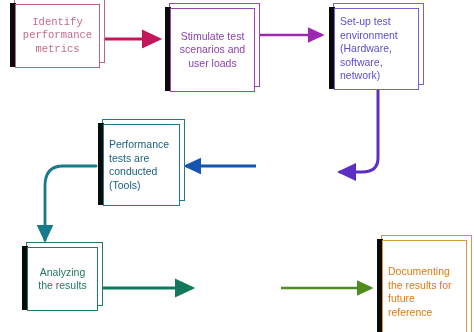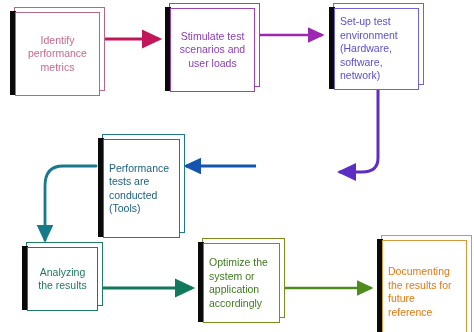--- a/index.html
+++ b/index.html
@@ -115,21 +115,21 @@
 
     <path d="M 256,166 L 186,166" stroke="#1555b0" stroke-width="2.8" fill="none" marker-end="url(#ah-blue)"></path>
 
     <path d="M 96,166 L 63,166 Q 45,166 45,186 L 45,240" stroke="#167a8c" stroke-width="2.8" fill="none" stroke-linecap="round" marker-end="url(#ah-teal)"></path>
 
     <path d="M 97,288 L 192,288" stroke="#12795c" stroke-width="3.2" fill="none" marker-end="url(#ah-green)"></path>
 
     <path d="M 281,288 L 371,288" stroke="#4e8c1e" stroke-width="2.6" fill="none" marker-end="url(#ah-olive)"></path>
   </svg>
 
-  <div class="node center" id="n0" style="left: 8px; top: 12px; width: 92px; height: 84px; --edge: #b5688a; --ink: #c46a8e;">
+  <div class="node center" id="n0" style="left: 8px; top: 4px; width: 92px; height: 64px; font-family: Liberation Mono, monospace; --edge: #b5688a; --ink: #c46a8e;">
     <div class="sheet-back"></div>
     <div class="spine"></div>
     <div class="sheet-front">
       <div class="label">Identify performance metrics</div>
     </div>
   </div>
 
   <div class="node center" id="n1" style="left: 163px; top: 8px; width: 92px; height: 84px; --edge: #9a46b0; --ink: #8a3fb0;">
     <div class="sheet-back"></div>
     <div class="spine"></div>
@@ -139,44 +139,37 @@
   </div>
 
   <div class="node leftal" id="n2" style="left: 327px; top: 8px; width: 92px; height: 82px; --edge: #6f63d6; --ink: #5b4fd0;">
     <div class="sheet-back"></div>
     <div class="spine"></div>
     <div class="sheet-front">
       <div class="label">Set-up test environment (Hardware, software, network)</div>
     </div>
   </div>
 
-  <div class="node leftal" id="n3" style="left: 96px; top: 139px; width: 84px; height: 99px; --edge: #1e7a8c; --ink: #1b5f80;">
+  <div class="node leftal" id="n3" style="left: 96px; top: 124px; width: 84px; height: 82px; --edge: #1e7a8c; --ink: #1b5f80;">
     <div class="sheet-back"></div>
     <div class="spine"></div>
     <div class="sheet-front">
       <div class="label">Performance tests are conducted (Tools)</div>
     </div>
   </div>
 
 
   <div class="node center" id="n5" style="left: 20px; top: 247px; width: 78px; height: 64px; --edge: #1f7a63; --ink: #1f7a63;">
     <div class="sheet-back"></div>
     <div class="spine"></div>
     <div class="sheet-front">
       <div class="label">Analyzing the results</div>
     </div>
   </div>
 
-  <div class="node leftal" id="n6" style="left: 196px; top: 243px; width: 84px; height: 80px; --edge: #7a8c1e; --ink: #3f7a1e;">
-    <div class="sheet-back"></div>
-    <div class="spine"></div>
-    <div class="sheet-front">
-      <div class="label">Optimize the system or application accordingly</div>
-    </div>
-  </div>
 
   <div class="node leftal" id="n7" style="left: 375px; top: 240px; width: 92px; height: 104px; --edge: #d59a3c; --ink: #e07a12;">
     <div class="sheet-back"></div>
     <div class="spine"></div>
     <div class="sheet-front">
       <div class="label">Documenting the results for future reference</div>
     </div>
   </div>
 
 </div>

